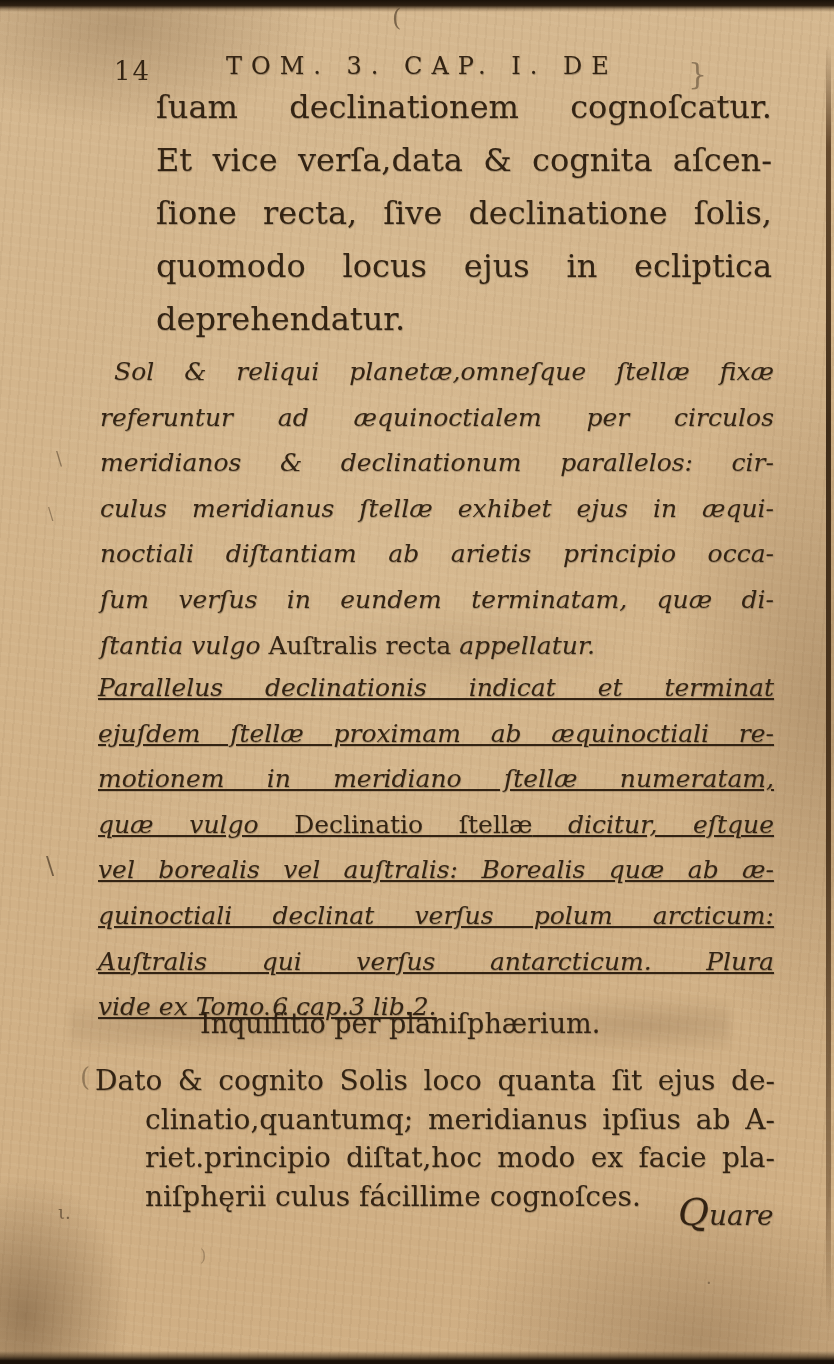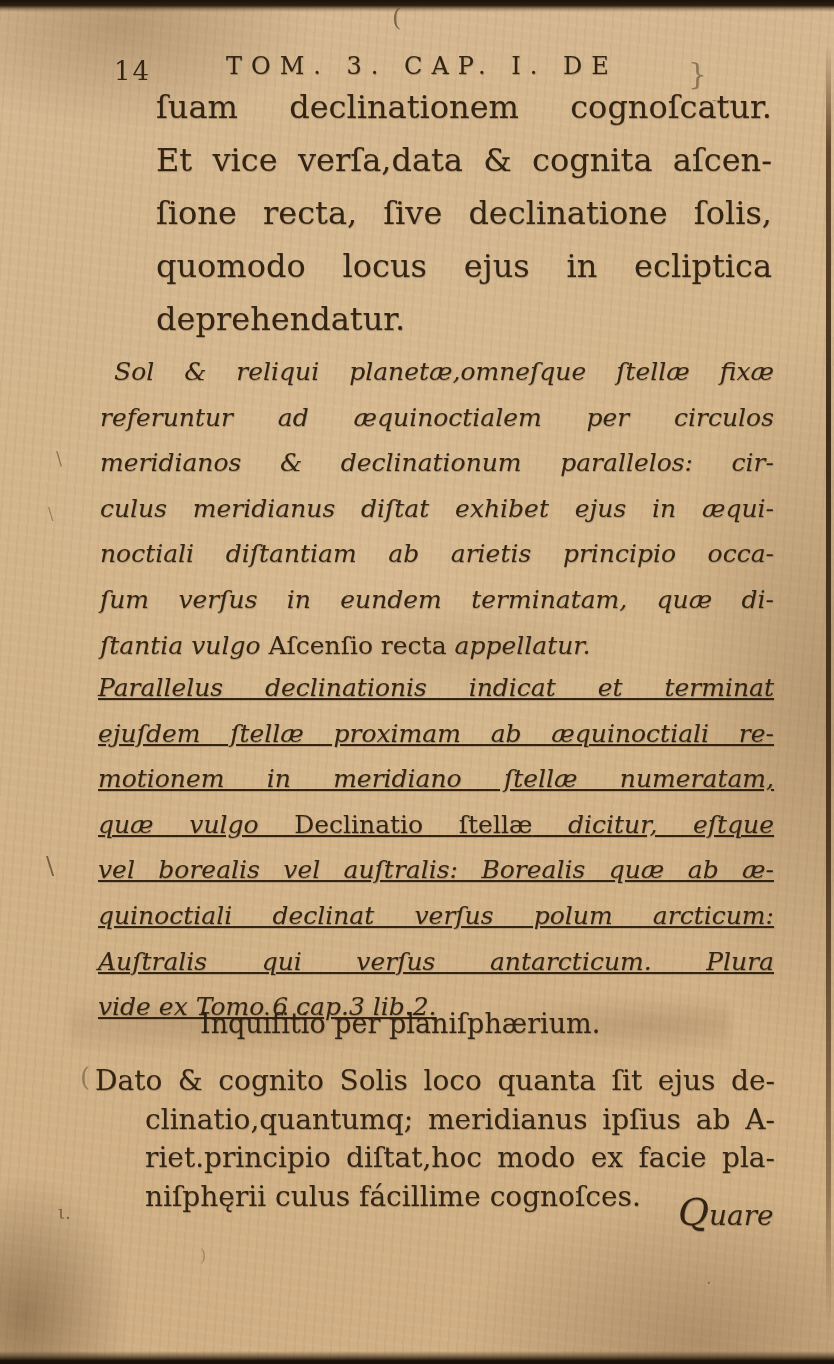--- a/index.html
+++ b/index.html
@@ -82,24 +82,24 @@
         <div class="line just">ſuam declinationem cognoſcatur.</div>
         <div class="line just">Et vice verſa,data &amp; cognita aſcen-</div>
         <div class="line just">ſione recta, ſive declinatione ſolis,</div>
         <div class="line just">quomodo locus ejus in ecliptica</div>
         <div class="line">deprehendatur.</div>
       </div>
       <div class="para italic" id="p2a">
         <div class="line just">Sol &amp; reliqui planetæ,omneſque ſtellæ fixæ</div>
         <div class="line just">referuntur ad æquinoctialem per circulos</div>
         <div class="line just">meridianos &amp; declinationum parallelos: cir-</div>
-        <div class="line just">culus meridianus diſtat exhibet ejus in æqui-</div>
+        <div class="line just">culus meridianus ſtellæ exhibet ejus in æqui-</div>
         <div class="line just">noctiali diſtantiam ab arietis principio occa-</div>
         <div class="line just">ſum verſus in eundem terminatam, quæ di-</div>
-        <div class="line">ſtantia vulgo <span class="up">Aſcenſio recta</span> appellatur.</div>
+        <div class="line">ſtantia vulgo <span class="up">Auſtralis recta</span> appellatur.</div>
       </div>
       <div class="para italic" id="p2b">
         <div class="line just">Parallelus declinationis indicat et terminat</div>
         <div class="line just">ejuſdem ſtellæ proximam ab æquinoctiali re-</div>
         <div class="line just">motionem in meridiano ſtellæ numeratam,</div>
         <div class="line just">quæ vulgo <span class="up">Declinatio ſtellæ</span> dicitur, eſtque</div>
         <div class="line just">vel borealis vel auſtralis: Borealis quæ ab æ-</div>
         <div class="line just">quinoctiali declinat verſus polum arcticum:</div>
         <div class="line just">Auſtralis qui verſus antarcticum. Plura</div>
         <div class="line">vide ex Tomo 6 cap.3 lib.2.</div>

